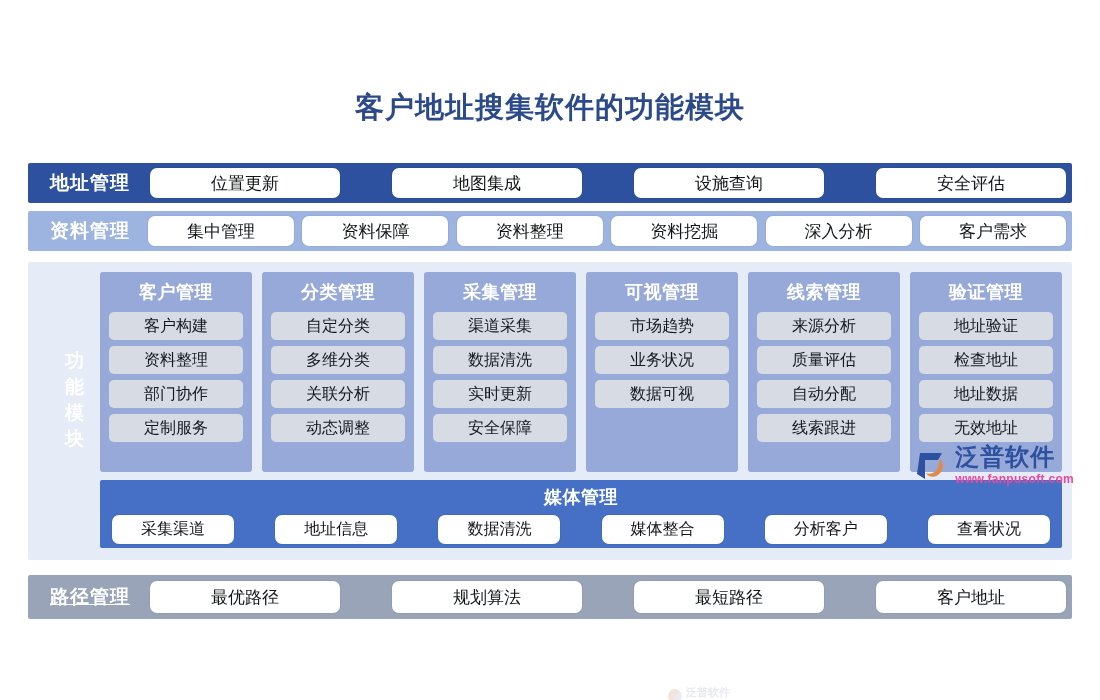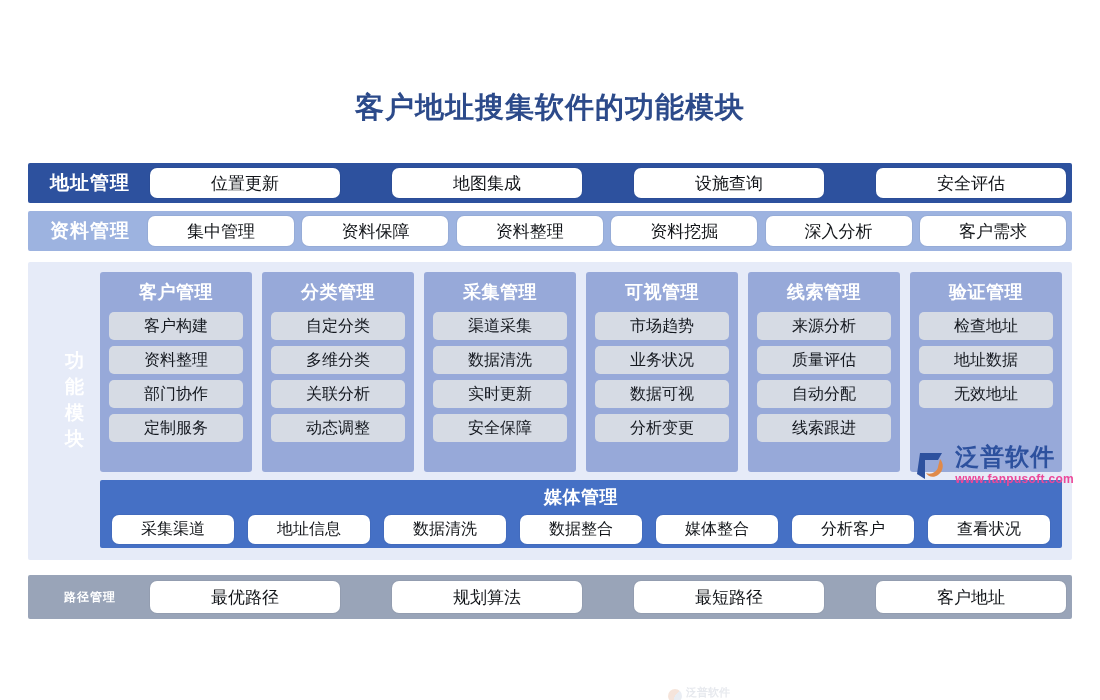--- a/index.html
+++ b/index.html
@@ -100,21 +100,21 @@
   #row-media .media-pills {
     display: flex; justify-content: space-between;
     width: 938px; margin-top: 6px;
   }
   #row-media .pill { width: 122px; height: 29px; font-size: 16px; }
 
   
   #row-route {
     top: 575px; height: 44px; background: #99a4b8; padding: 0 6px;
   }
-  #row-route .band-label { width: 112px; font-size: 12px; }
+  #row-route .band-label { width: 112px; font-size: 19px; text-decoration: underline; }
   #row-route .band-pills { justify-content: space-between; padding-left: 4px; }
   #row-route .pill { width: 190px; height: 32px; font-size: 17px; }
 
   
   .watermark {
     position: absolute; pointer-events: none;
     display: flex; align-items: center; gap: 4px;
     opacity: .30;
   }
   .wm-inner { font-size: 11px; font-weight: bold; color: #b0b8c8; line-height: 1.05; }
@@ -197,33 +197,33 @@
         <div class="col-item">数据清洗</div>
         <div class="col-item">实时更新</div>
         <div class="col-item">安全保障</div>
       </div>
 
       <div class="col">
         <div class="col-title">可视管理</div>
         <div class="col-item">市场趋势</div>
         <div class="col-item">业务状况</div>
         <div class="col-item">数据可视</div>
-        <div class="col-item">分析变更</div>
       </div>
 
       <div class="col">
         <div class="col-title">线索管理</div>
         <div class="col-item">来源分析</div>
         <div class="col-item">质量评估</div>
         <div class="col-item">自动分配</div>
         <div class="col-item">线索跟进</div>
       </div>
 
       <div class="col">
         <div class="col-title">验证管理</div>
+        <div class="col-item">地址验证</div>
         <div class="col-item">检查地址</div>
         <div class="col-item">地址数据</div>
         <div class="col-item">无效地址</div>
       </div>
 
     </div>
 
     <div class="watermark" id="watermark-visual">
       <div class="wm-mark"></div>
       <div>
@@ -231,21 +231,20 @@
         <div class="wm-sub">FANPU SOFTWARE</div>
       </div>
     </div>
 
     <div id="row-media">
       <div class="media-title">媒体管理</div>
       <div class="media-pills">
         <div class="pill">采集渠道</div>
         <div class="pill">地址信息</div>
         <div class="pill">数据清洗</div>
-        <div class="pill">数据整合</div>
         <div class="pill">媒体整合</div>
         <div class="pill">分析客户</div>
         <div class="pill">查看状况</div>
       </div>
     </div>
 
   </div>
 
   <div class="band" id="row-route">
     <div class="band-label">路径管理</div>

